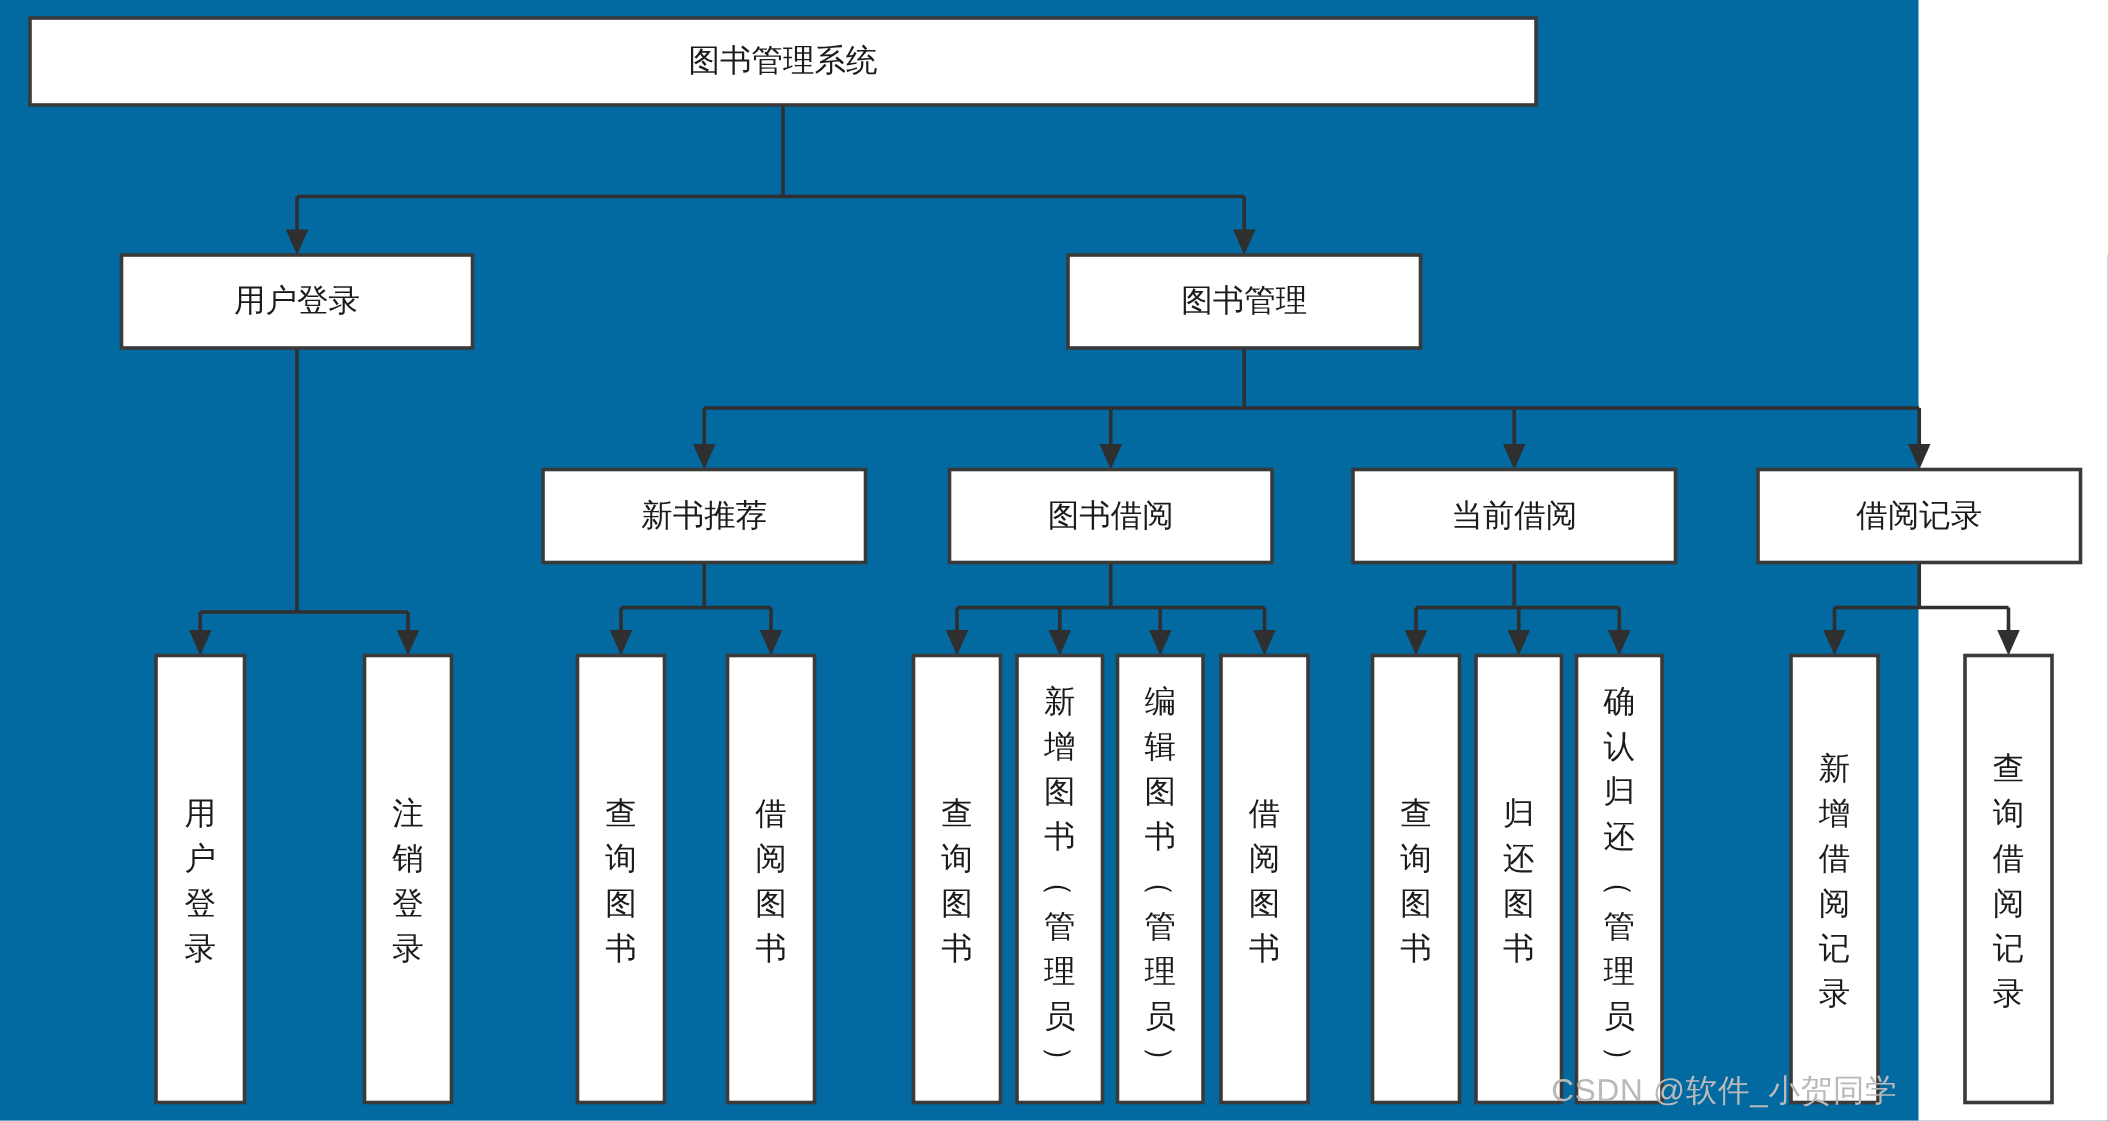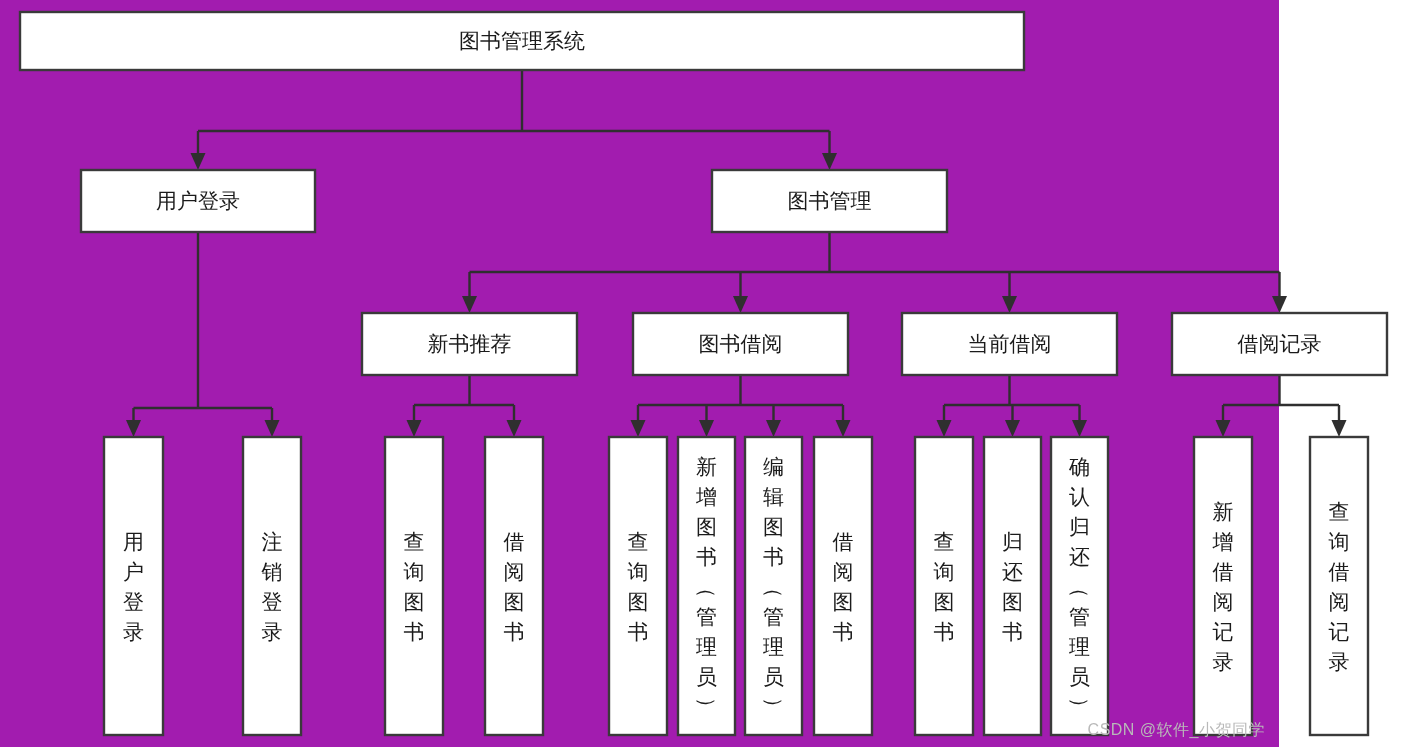--- a/index.html
+++ b/index.html
@@ -11,21 +11,21 @@
   body {
     width: 1405px;
     height: 747px;
     font-family: "Liberation Sans", "DejaVu Sans", sans-serif;
     overflow: hidden;
   }
   #diagram-root {
     position: relative;
     width: 1279px;
     height: 747px;
-    background: #a21caf;
+    background: #0369a1;
     text-decoration: underline;
   }
   svg.diagram-canvas {
     position: absolute;
     left: 0;
     top: 0;
     width: 1405px;
     height: 747px;
     display: block;
   }
@@ -60,21 +60,21 @@
     font-family: "Liberation Sans", "DejaVu Sans", sans-serif;
     font-size: 21px;
     fill: #1b1b1b;
     text-anchor: middle;
   }
   .watermark-text {
     position: absolute;
     right: 14px;
     bottom: 6px;
     font-family: "Liberation Sans", "DejaVu Sans", sans-serif;
-    font-size: 16px;
+    font-size: 21px;
     color: #b9b9b9;
     letter-spacing: 0.5px;
     white-space: nowrap;
     user-select: none;
   }
 </style>
 </head>
 <body>
 
 <div id="diagram-root">

